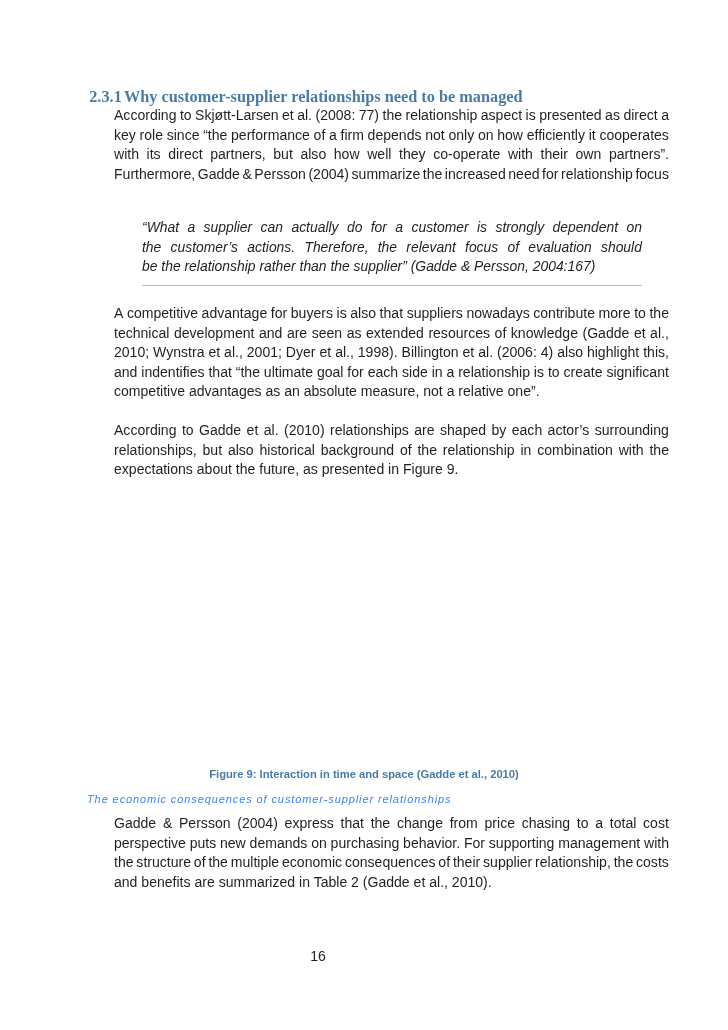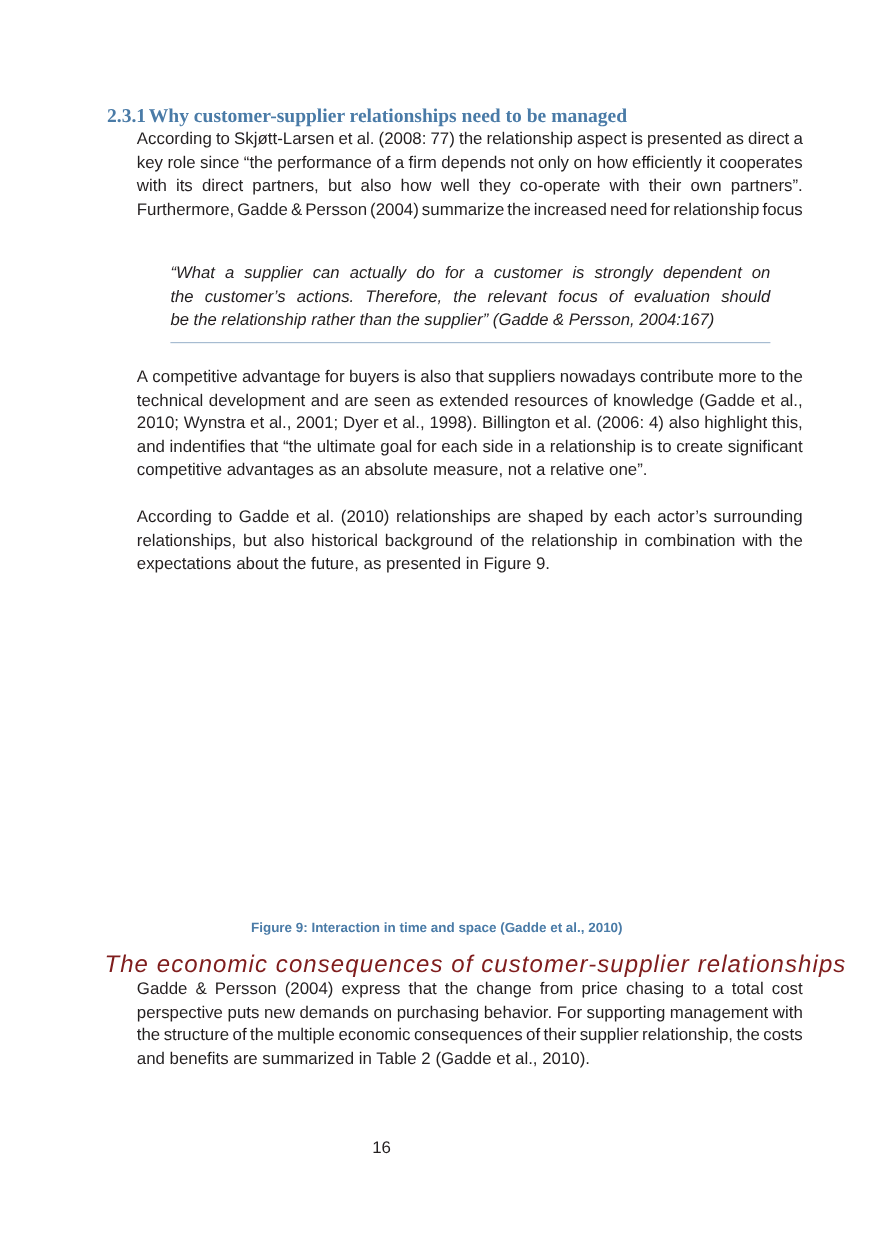--- a/index.html
+++ b/index.html
@@ -19,22 +19,22 @@
 
   .quote{position:absolute;left:142px;width:500px;}
   .quote .ln{font-style:italic;font-size:13.9px;}
 
   .rule{position:absolute;left:142px;width:500px;height:1px;background:#a7bcd1;}
 
   .figcap{position:absolute;width:728px;text-align:center;
           font-family:"Liberation Sans",sans-serif;font-weight:bold;font-size:11.2px;
           color:#4a7ba7;margin-top:34px;}
 
-  .subhead{position:absolute;left:87px;font-style:italic;font-size:20px;
-           color:#7f1d1d;letter-spacing:0.9px;white-space:nowrap;}
+  .subhead{position:absolute;left:87px;font-style:italic;font-size:11px;
+           color:#3b82f6;letter-spacing:0.9px;white-space:nowrap;}
 
   .pagenum{position:absolute;width:636px;text-align:center;font-size:14.05px;color:#231f20;}
 </style>
 </head>
 <body>
 
 <div class="page">
   <div class="sec-head">
     <span class="num">2.3.1</span><span>Why customer-supplier relationships need to be managed</span>
   </div>

